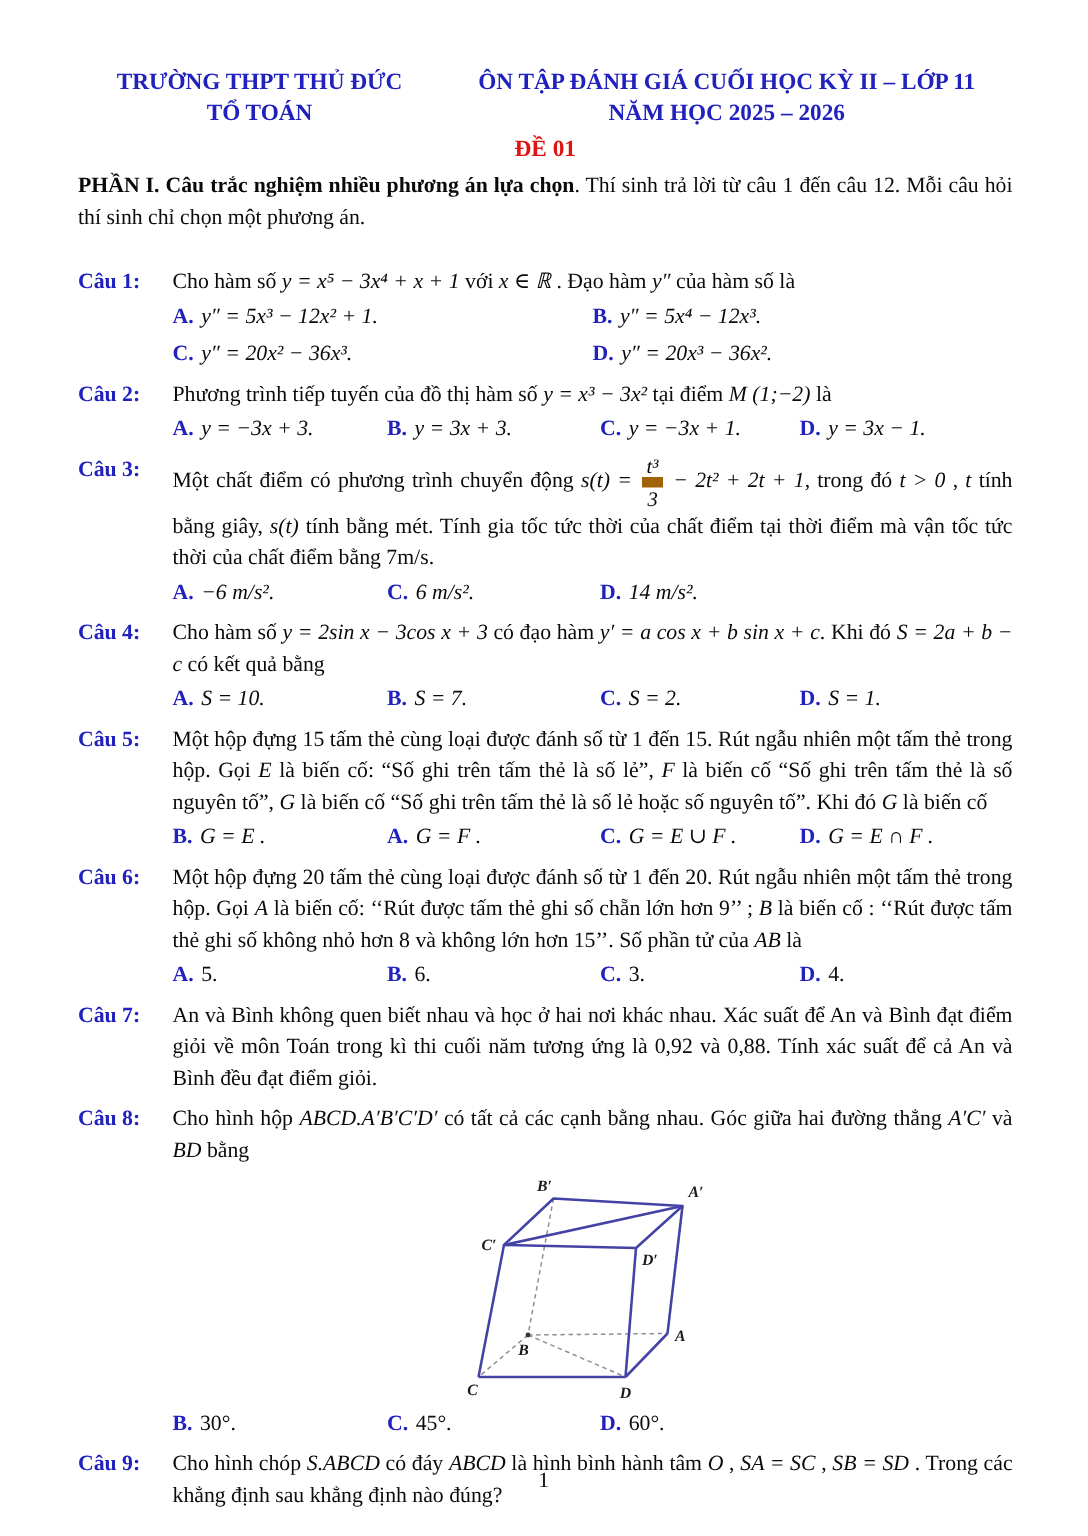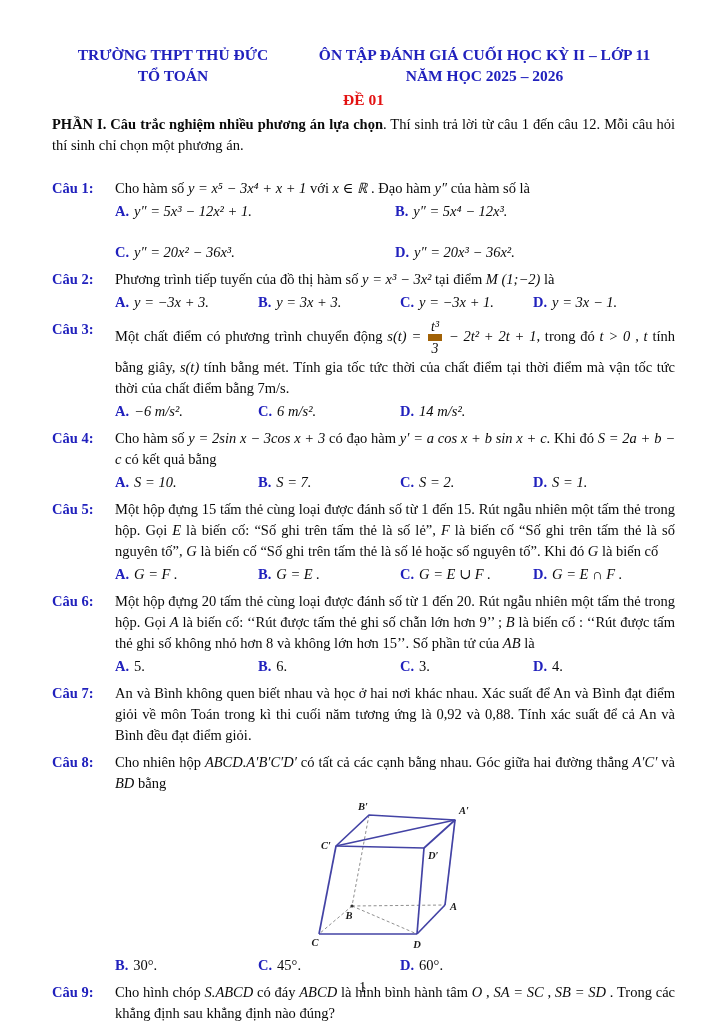--- a/index.html
+++ b/index.html
@@ -19,21 +19,21 @@
   .header{display:flex;font-weight:bold;color:var(--blue);justify-content:flex-end;}
   .header-left{width:242px;text-align:center;font-size:15.5px;line-height:1.38;}
   .header-right{flex:1;text-align:center;font-size:15.5px;line-height:1.38;}
   .exam-code{text-align:center;color:var(--red);font-weight:bold;font-size:15.5px;margin:2px 0 3px;}
   .part-heading{text-align:justify;margin-bottom:22px;}
   .bold{font-weight:bold;}
   .question{position:relative;padding-left:63px;margin-bottom:6px;}
   .q-label{position:absolute;left:0;top:0;color:var(--blue);font-weight:bold;white-space:nowrap;text-align:center;}
   .q-body{text-align:justify;}
   .opts{display:grid;grid-template-columns:143px 142px 133px 1fr;margin-top:2px;}
-  .opts.cols-2{grid-template-columns:280px 1fr;row-gap:20px;}
+  .opts.cols-2{grid-template-columns:280px 1fr;row-gap:4px;}
   .opt{white-space:nowrap;}
   .opt-letter{color:var(--blue);font-weight:bold;margin-right:5px;}
   .mth{font-style:italic;}
   .txt{}
   .frac{
     display:inline-flex;flex-direction:column;text-align:center;
     vertical-align:middle;font-style:italic;line-height:1.1;
     margin:0 2px;font-size:0.95em;
   }
   .fnum{border-bottom:7px solid #a16207;padding:0 3px;}
@@ -111,22 +111,22 @@
       <div class="opt"><span class="opt-letter">B.</span><span><span class="mth">S = 7.</span></span></div>
       <div class="opt"><span class="opt-letter">C.</span><span><span class="mth">S = 2.</span></span></div>
       <div class="opt"><span class="opt-letter">D.</span><span><span class="mth">S = 1.</span></span></div>
     </div>
   </div>
 
   <div class="question">
     <span class="q-label">Câu 5:</span>
     <div class="q-body"><span class="txt">Một hộp đựng 15 tấm thẻ cùng loại được đánh số từ 1 đến 15. Rút ngẫu nhiên một tấm thẻ trong hộp. Gọi </span><span class="mth">E</span><span class="txt"> là biến cố: “Số ghi trên tấm thẻ là số lẻ”, </span><span class="mth">F</span><span class="txt"> là biến cố “Số ghi trên tấm thẻ là số nguyên tố”, </span><span class="mth">G</span><span class="txt"> là biến cố “Số ghi trên tấm thẻ là số lẻ hoặc số nguyên tố”. Khi đó </span><span class="mth">G</span><span class="txt"> là biến cố</span></div>
     <div class="opts">
+      <div class="opt"><span class="opt-letter">B.</span><span><span class="mth">G = E .</span></span></div>
       <div class="opt"><span class="opt-letter">A.</span><span><span class="mth">G = F .</span></span></div>
-      <div class="opt"><span class="opt-letter">B.</span><span><span class="mth">G = E .</span></span></div>
       <div class="opt"><span class="opt-letter">C.</span><span><span class="mth">G = E ∪ F .</span></span></div>
       <div class="opt"><span class="opt-letter">D.</span><span><span class="mth">G = E ∩ F .</span></span></div>
     </div>
   </div>
 
   <div class="question">
     <span class="q-label">Câu 6:</span>
     <div class="q-body"><span class="txt">Một hộp đựng 20 tấm thẻ cùng loại được đánh số từ 1 đến 20. Rút ngẫu nhiên một tấm thẻ trong hộp. Gọi </span><span class="mth">A</span><span class="txt"> là biến cố: ‘‘Rút được tấm thẻ ghi số chẵn lớn hơn 9’’ ; </span><span class="mth">B</span><span class="txt"> là biến cố : ‘‘Rút được tấm thẻ ghi số không nhỏ hơn 8 và không lớn hơn 15’’. Số phần tử của </span><span class="mth">AB</span><span class="txt"> là</span></div>
     <div class="opts">
       <div class="opt"><span class="opt-letter">A.</span><span><span class="txt">5.</span></span></div>
@@ -136,21 +136,21 @@
     </div>
   </div>
 
   <div class="question">
     <span class="q-label">Câu 7:</span>
     <div class="q-body"><span class="txt">An và Bình không quen biết nhau và học ở hai nơi khác nhau. Xác suất để An và Bình đạt điểm giỏi về môn Toán trong kì thi cuối năm tương ứng là 0,92 và 0,88. Tính xác suất để cả An và Bình đều đạt điểm giỏi.</span></div>
   </div>
 
   <div class="question">
     <span class="q-label">Câu 8:</span>
-    <div class="q-body"><span class="txt">Cho nhiên hộp </span><span class="mth">ABCD.A′B′C′D′</span><span class="txt"> có tất cả các cạnh bằng nhau. Góc giữa hai đường thẳng </span><span class="mth">A′C′</span><span class="txt"> và </span><span class="mth">BD</span><span class="txt"> bằng</span></div>
+    <div class="q-body"><span class="txt">Cho hình hộp </span><span class="mth">ABCD.A′B′C′D′</span><span class="txt"> có tất cả các cạnh bằng nhau. Góc giữa hai đường thẳng </span><span class="mth">A′C′</span><span class="txt"> và </span><span class="mth">BD</span><span class="txt"> bằng</span></div>
 
     <div class="fig-wrap">
       <svg width="176" height="154" viewBox="0 0 176 154">
 
         <line class="fig-dashed" x1="62" y1="17" x2="45" y2="108"></line>
         <line class="fig-dashed" x1="45" y1="108" x2="12" y2="136"></line>
         <line class="fig-dashed" x1="45" y1="108" x2="138" y2="107"></line>
         <line class="fig-dashed" x1="45" y1="108" x2="110" y2="136"></line>
 
         <polygon class="fig-solid" points="62,17 148,22 117,50 29,48"></polygon>

